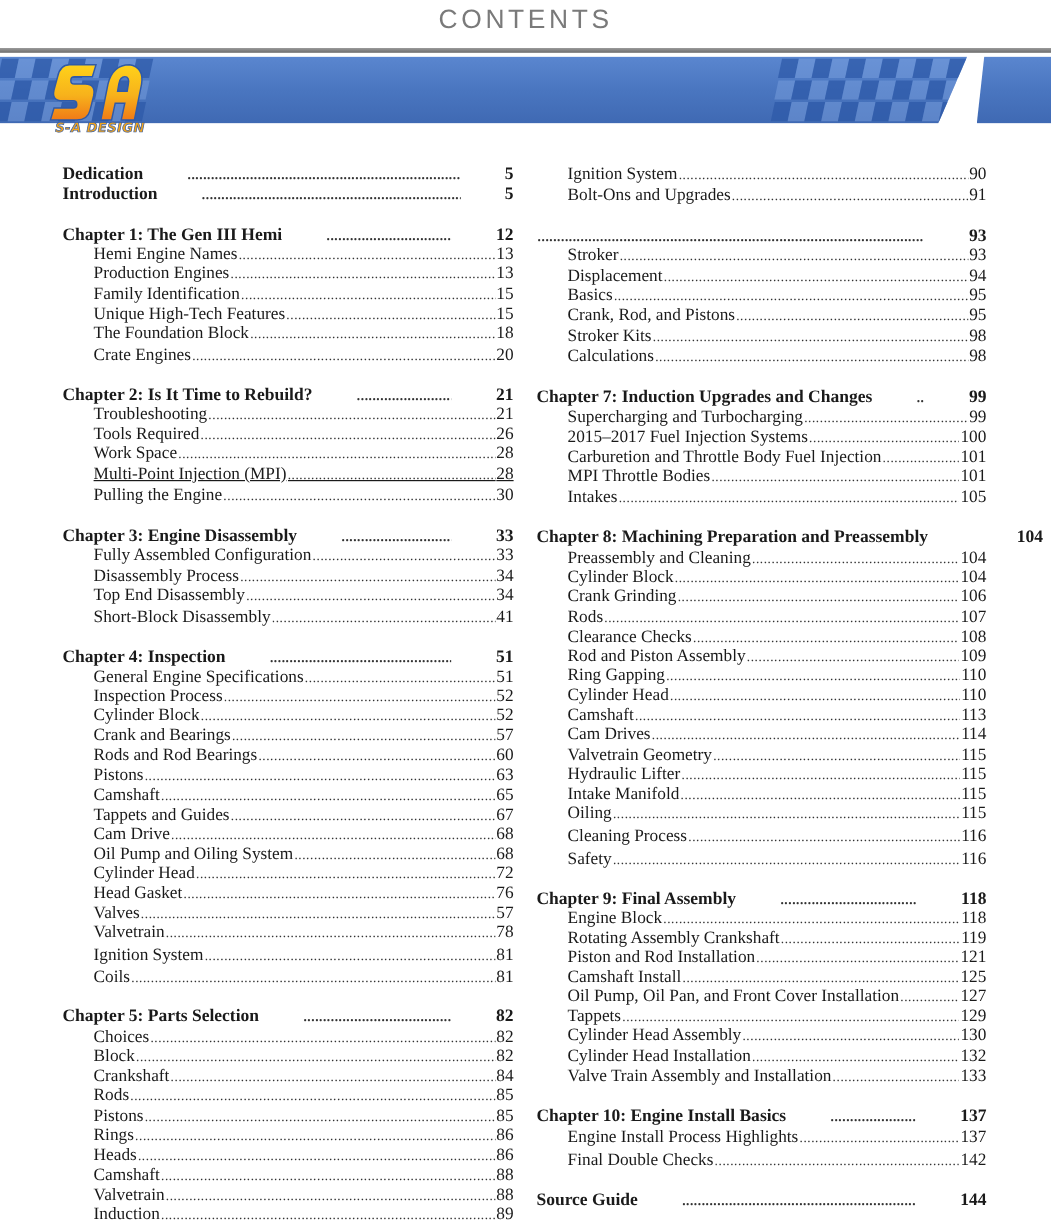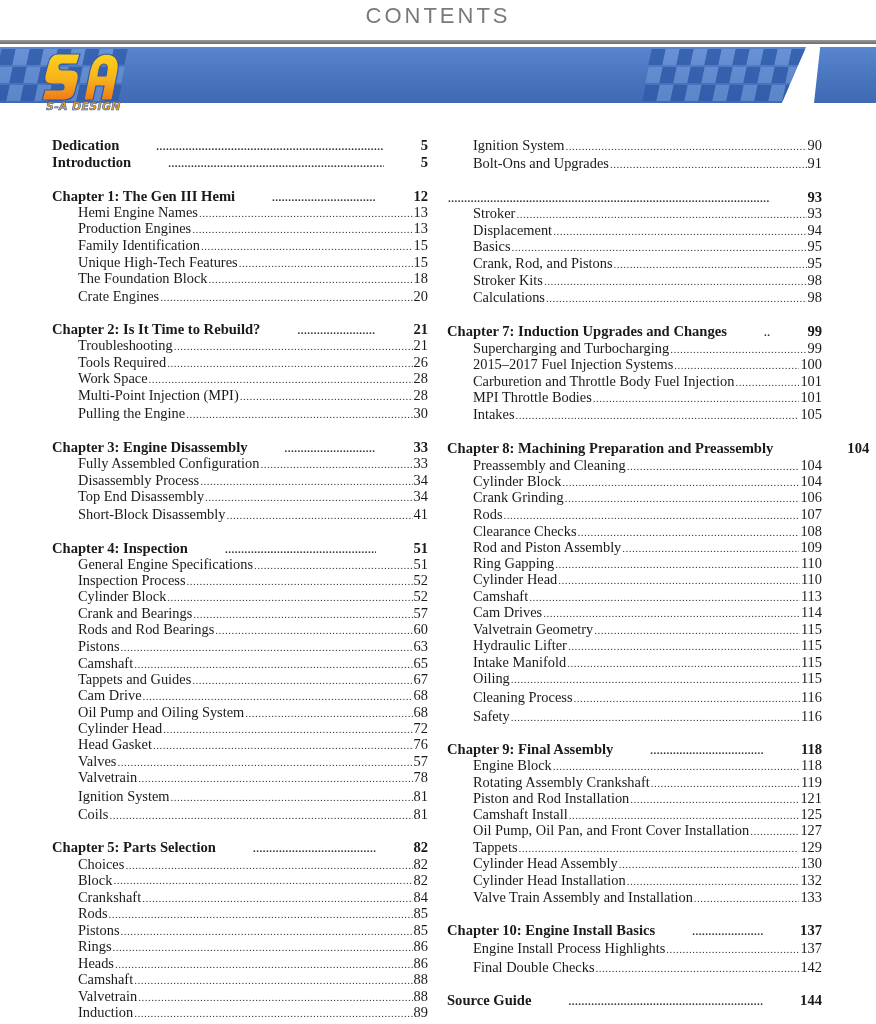--- a/index.html
+++ b/index.html
@@ -181,21 +181,21 @@
     <div class="line col-l sub" style="top: 354px;">
       <span class="lbl">Tools Required</span>
       <span class="dots"></span>
       <span class="pg">26</span>
     </div>
     <div class="line col-l sub" style="top: 370px;">
       <span class="lbl">Work Space</span>
       <span class="dots"></span>
       <span class="pg">28</span>
     </div>
-    <div class="line col-l sub" style="top: 387px;">
+    <div class="line col-l sub" style="top: 387px; text-decoration: underline;">
       <span class="lbl">Multi-Point Injection (MPI)</span>
       <span class="dots"></span>
       <span class="pg">28</span>
     </div>
     <div class="line col-l sub" style="top: 405px;">
       <span class="lbl">Pulling the Engine</span>
       <span class="dots"></span>
       <span class="pg">30</span>
     </div>
     <div class="line col-l head" style="top: 439px;">
@@ -311,21 +311,21 @@
     <div class="line col-l head" style="top: 839px;">
       <span class="lbl">Chapter 5: Parts Selection</span>
       <span class="dots"></span>
       <span class="pg">82</span>
     </div>
     <div class="line col-l sub" style="top: 856px;">
       <span class="lbl">Choices</span>
       <span class="dots"></span>
       <span class="pg">82</span>
     </div>
-    <div class="line col-l sub" style="top: 872px; align-items: flex-end;">
+    <div class="line col-l sub" style="top: 872px;">
       <span class="lbl">Block</span>
       <span class="dots"></span>
       <span class="pg">82</span>
     </div>
     <div class="line col-l sub" style="top: 889px;">
       <span class="lbl">Crankshaft</span>
       <span class="dots"></span>
       <span class="pg">84</span>
     </div>
     <div class="line col-l sub" style="top: 905px;">

